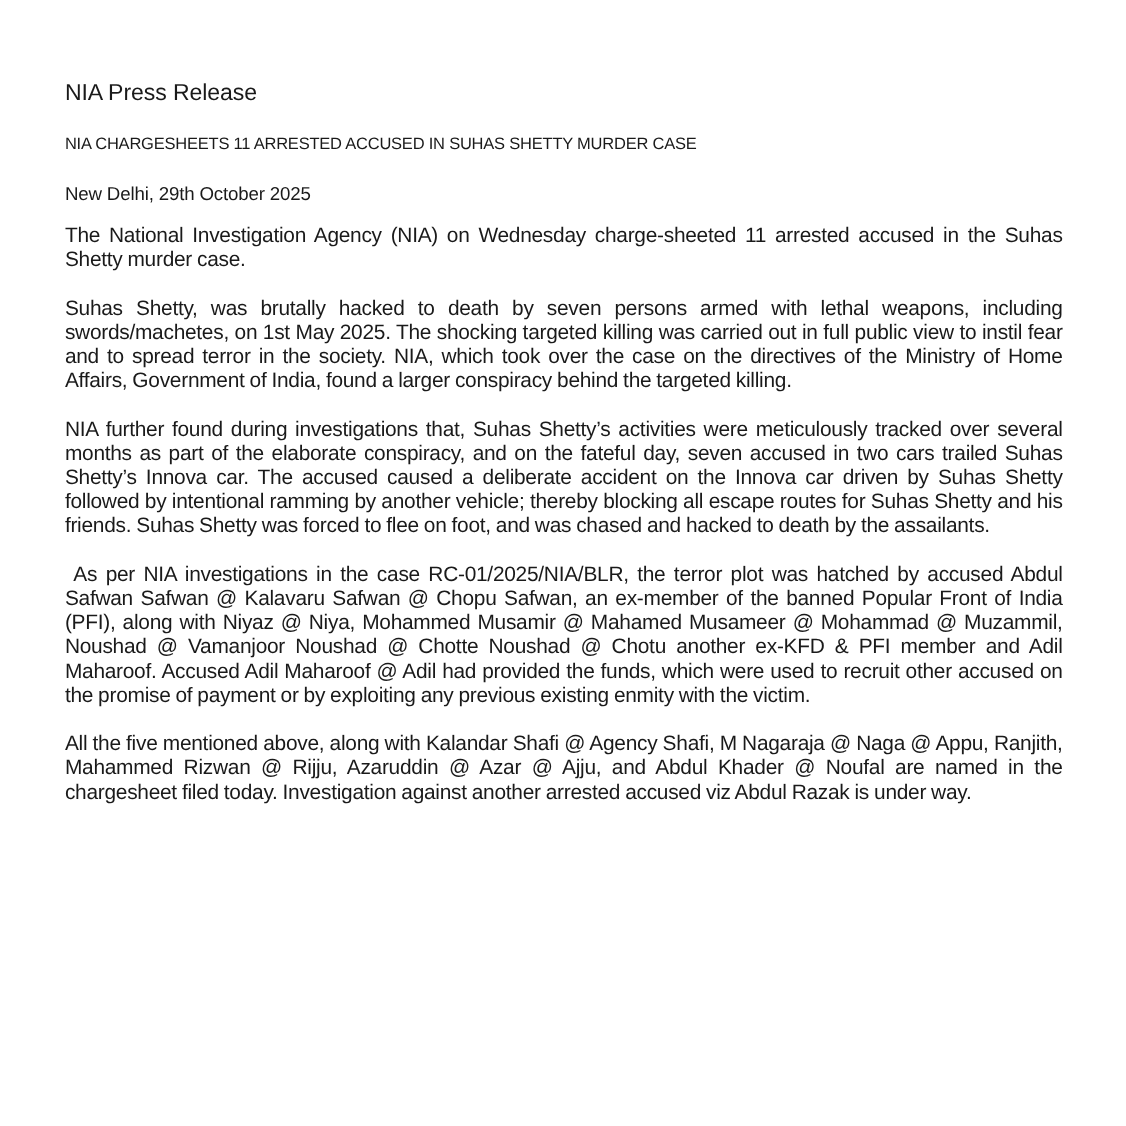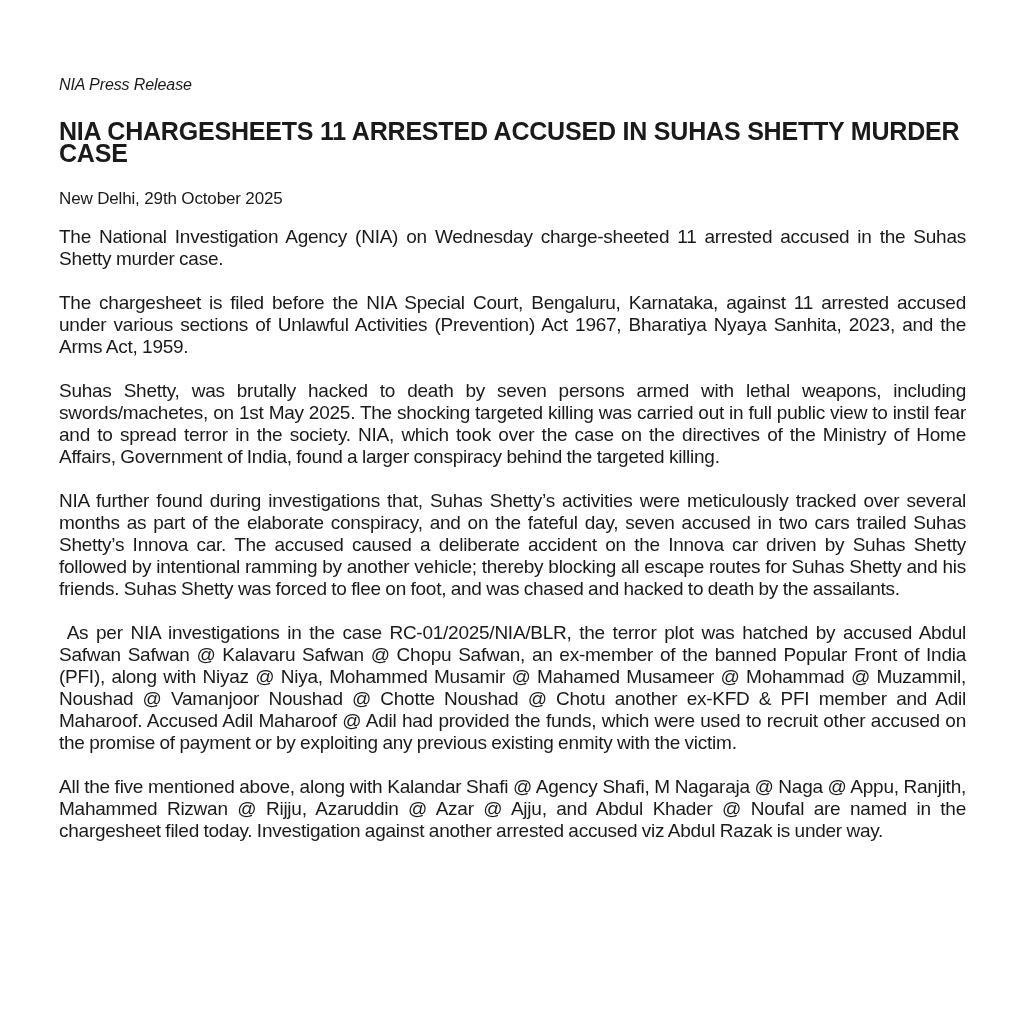--- a/index.html
+++ b/index.html
@@ -15,30 +15,29 @@
       font-family: "Liberation Sans", sans-serif;
       color: #1a1a1a;
     }
     .page {
       position: absolute;
       left: 59px;
       top: 74px;
       width: 907px;
     }
     .label {
-      font-size: 16px;
+      font-size: 21px;
       line-height: 22px;
       margin: 0;
       letter-spacing: -0.1px;
-      font-style: italic;
     }
     .headline {
-      font-size: 25px;
+      font-size: 15px;
       line-height: 22px;
-      font-weight: bold;
+      font-weight: normal;
       margin: 24px 0 0 0;
       letter-spacing: -0.2px;
     }
     .dateline {
       font-size: 17px;
       line-height: 22px;
       margin: 24px 0 0 0;
       letter-spacing: -0.15px;
     }
     .para {
@@ -57,18 +56,17 @@
     }
   </style>
 </head>
 <body>
 
 <div class="page">
   <p class="label">NIA Press Release</p>
   <p class="headline">NIA CHARGESHEETS 11 ARRESTED ACCUSED IN SUHAS SHETTY MURDER CASE</p>
   <p class="dateline">New Delhi, 29th October 2025</p>
   <p class="para first">The National Investigation Agency (NIA) on Wednesday charge-sheeted 11 arrested accused in the Suhas Shetty murder case.</p>
-  <p class="para gap">The chargesheet is filed before the NIA Special Court, Bengaluru, Karnataka, against 11 arrested accused under various sections of Unlawful Activities (Prevention) Act 1967, Bharatiya Nyaya Sanhita, 2023, and the Arms Act, 1959.</p>
   <p class="para gap">Suhas Shetty, was brutally hacked to death by seven persons armed with lethal weapons, including swords/machetes, on 1st May 2025. The shocking targeted killing was carried out in full public view to instil fear and to spread terror in the society. NIA, which took over the case on the directives of the Ministry of Home Affairs, Government of India, found a larger conspiracy behind the targeted killing.</p>
   <p class="para gap">NIA further found during investigations that, Suhas Shetty’s activities were meticulously tracked over several months as part of the elaborate conspiracy, and on the fateful day, seven accused in two cars trailed Suhas Shetty’s Innova car. The accused caused a deliberate accident on the Innova car driven by Suhas Shetty followed by intentional ramming by another vehicle; thereby blocking all escape routes for Suhas Shetty and his friends. Suhas Shetty was forced to flee on foot, and was chased and hacked to death by the assailants.</p>
   <p class="para gap" style="white-space: pre-wrap;"> As per NIA investigations in the case RC-01/2025/NIA/BLR, the terror plot was hatched by accused Abdul Safwan Safwan @ Kalavaru Safwan @ Chopu Safwan, an ex-member of the banned Popular Front of India (PFI), along with Niyaz @ Niya, Mohammed Musamir @ Mahamed Musameer @ Mohammad @ Muzammil, Noushad @ Vamanjoor Noushad @ Chotte Noushad @ Chotu another ex-KFD &amp; PFI member and Adil Maharoof. Accused Adil Maharoof @ Adil had provided the funds, which were used to recruit other accused on the promise of payment or by exploiting any previous existing enmity with the victim.</p>
   <p class="para gap">All the five mentioned above, along with Kalandar Shafi @ Agency Shafi, M Nagaraja @ Naga @ Appu, Ranjith, Mahammed Rizwan @ Rijju, Azaruddin @ Azar @ Ajju, and Abdul Khader @ Noufal are named in the chargesheet filed today. Investigation against another arrested accused viz Abdul Razak is under way.</p>
 </div>
 
 </body></html>

